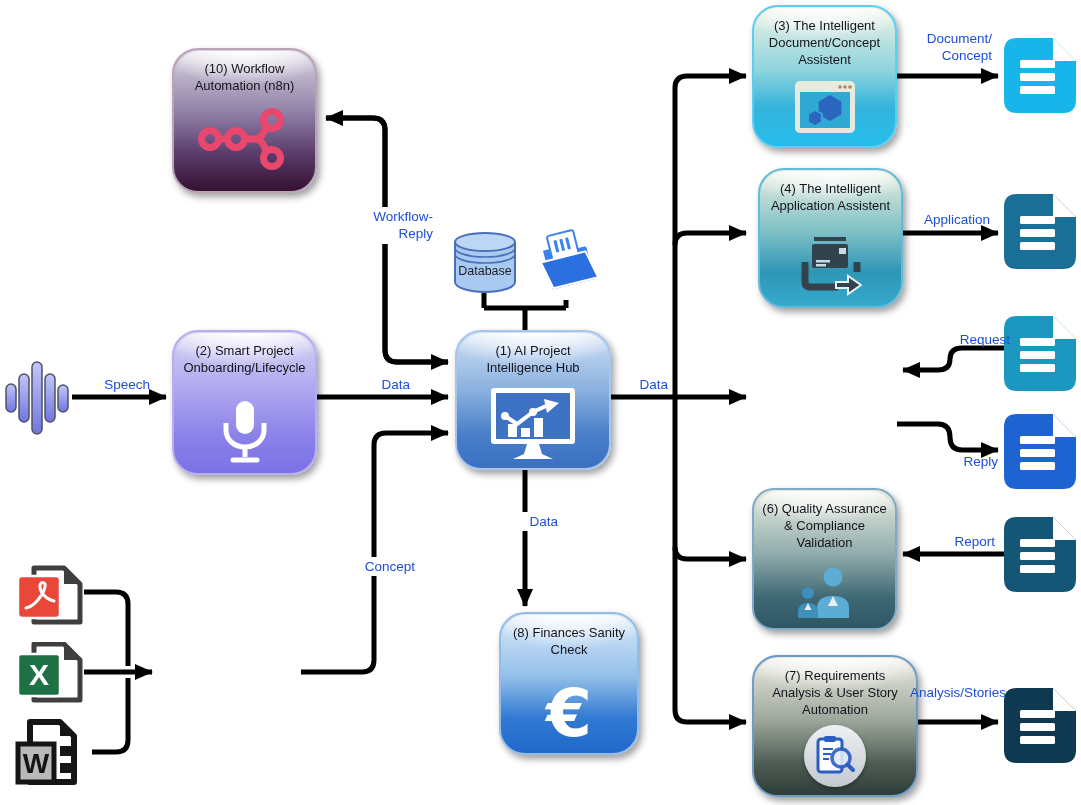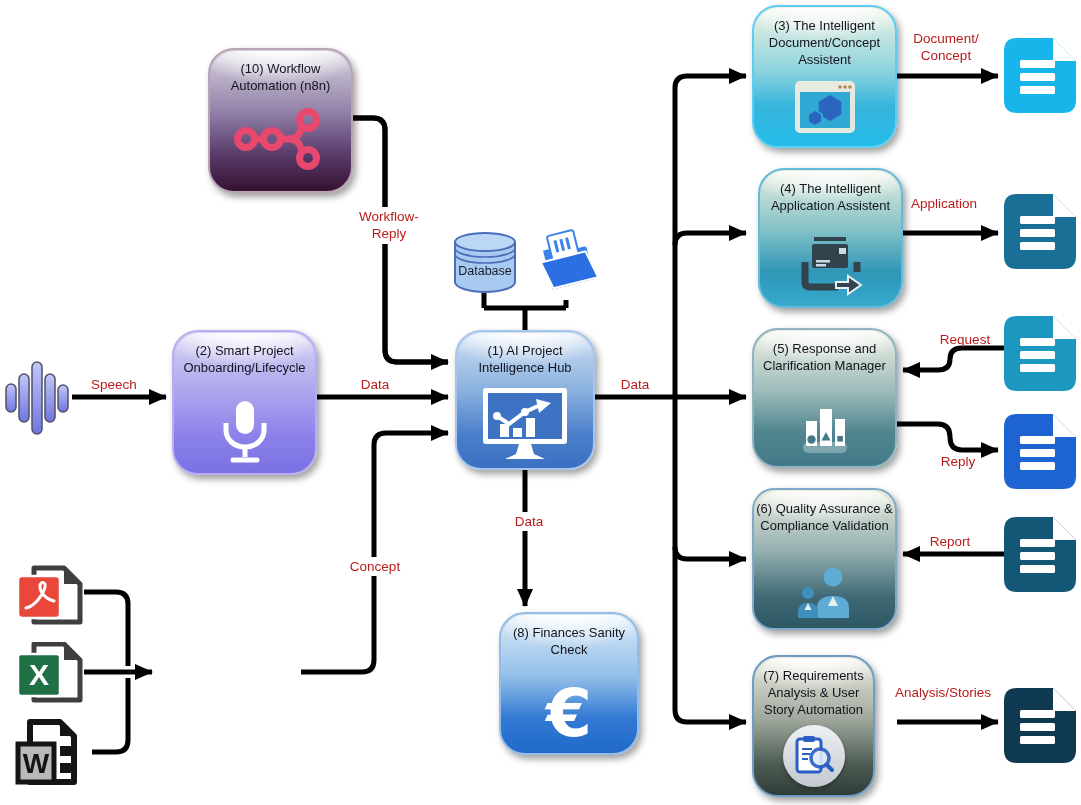--- a/index.html
+++ b/index.html
@@ -14,49 +14,49 @@
     position:absolute;box-sizing:border-box;border-radius:26px;z-index:2;
     border:2px solid #aaa;box-shadow:3px 4px 7px rgba(0,0,0,.38);
   }
   .node::before{ 
     content:"";position:absolute;inset:1px;border-radius:24px;pointer-events:none;
     background:radial-gradient(145% 95% at 50% -35%,
       rgba(255,255,255,.95) 0 38%,rgba(255,255,255,.55) 50%,
       rgba(255,255,255,.12) 60%,rgba(255,255,255,0) 63%);
   }
   .node-title{
-    position:relative;z-index:3;padding:10px 1px 0;text-align:center;
+    position:relative;z-index:3;padding:10px 7px 0;text-align:center;
     font-size:13px;line-height:1.32;color:#14141e;
   }
   .node-icon{position:absolute;left:50%;transform:translateX(-50%);z-index:3;}
 
   .n10{left:172px;top:48px;width:145px;height:145px;border-color:#b9a3b5;
-    background:linear-gradient(180deg,#d9d3e0 0%,#8f7fa6 45%,#5d3f6e 72%,#351031 100%);margin-left:36px;}
+    background:linear-gradient(180deg,#d9d3e0 0%,#8f7fa6 45%,#5d3f6e 72%,#351031 100%);}
   .n2{left:172px;top:330px;width:145px;height:145px;border-color:#b5aff0;
     background:linear-gradient(180deg,#d6d3f2 0%,#aaa3ee 45%,#8a80e9 75%,#7b71e4 100%);}
-  .n1{left:455px;top:330px;width:140px;height:140px;border-color:#a9c6ea;
+  .n1{left:455px;top:330px;width:156px;height:140px;border-color:#a9c6ea;
     background:linear-gradient(180deg,#cfe0f4 0%,#86aede 45%,#4a7fca 75%,#3b70c2 100%);}
   .n3{left:752px;top:5px;width:145px;height:143px;border-color:#5ecdf2;
     background:linear-gradient(180deg,#eef2e2 0%,#8fd4de 45%,#35b4dc 72%,#25bdea 100%);}
   .n4{left:752px;top:168px;width:145px;height:140px;border-color:#64bbd9;
     background:linear-gradient(180deg,#e9efdf 0%,#7fc0c6 45%,#2f96b6 75%,#35aacd 100%);margin-left:6px;}
   .n5{left:752px;top:328px;width:145px;height:140px;border-color:#8fb4bf;
     background:linear-gradient(180deg,#edf0e4 0%,#9dbcba 45%,#50858f 75%,#417a88 100%);}
   .n6{left:752px;top:488px;width:145px;height:142px;border-color:#7fa9c6;
     background:linear-gradient(180deg,#e9ecdf 0%,#93aeae 45%,#3e6874 78%,#2e5765 100%);border-radius:22px;}
-  .n7{left:752px;top:655px;width:123px;height:142px;border-color:#6f9cc4;
+  .n7{left:752px;top:655px;width:166px;height:142px;border-color:#6f9cc4;
     background:linear-gradient(180deg,#eaeadf 0%,#9fa89d 45%,#4c5b52 78%,#2f3d38 100%);}
   .n8{left:455px;top:612px;width:140px;height:143px;border-color:#95bce4;
     background:linear-gradient(180deg,#dceaf8 0%,#93bfe9 45%,#3179d2 75%,#2169ca 100%);margin-left:44px;}
   .n9{left:158px;top:600px;width:143px;height:145px;border-color:#c6c1f4;
     background:linear-gradient(180deg,#f3f1fb 0%,#dfdaf8 50%,#b2abf2 100%);}
 
   .elabel{
-    position:absolute;z-index:4;font-size:13.5px;color:#b91c1c;
-    text-align:center;white-space:pre-line;line-height:1.28;
+    position:absolute;z-index:4;font-size:13.5px;color:#1d4ed8;
+    text-align:right;white-space:pre-line;line-height:1.28;
   }
   .elabel.bg{background:#ffffff;padding:1px 3px;}
 
   .euro{
     position:absolute;left:50%;transform:translateX(-50%);bottom:6px;z-index:3;
     color:#ffffff;font-size:66px;font-weight:bold;line-height:1;
     font-family:"DejaVu Sans",sans-serif;
   }
   .badge{
     position:absolute;left:50%;transform:translateX(-50%);bottom:8px;z-index:3;
@@ -162,32 +162,20 @@
       <rect x="12" y="10" width="36" height="24" rx="2" fill="#33434e"></rect>
       <rect x="39" y="14" width="7" height="6" fill="#c8dde6"></rect>
       <rect x="16" y="26" width="14" height="2.5" fill="#c8dde6"></rect>
       <rect x="16" y="30" width="10" height="2.5" fill="#c8dde6"></rect>
       <path d="M5 28 V48 Q5 53 10 53 H38" stroke="#33434e" stroke-width="7" fill="none"></path>
       <path d="M57 28 V38" stroke="#33434e" stroke-width="7" fill="none"></path>
       <polygon points="36,48 48,48 48,42 61,51 48,60 48,54 36,54" fill="#33434e" stroke="#e8f0f2" stroke-width="2"></polygon>
     </svg>
   </div>
 
-  <div class="node n5">
-    <div class="node-title">(5) Response and Clarification Manager</div>
-    <svg class="node-icon" style="bottom:10px" width="56" height="50" viewBox="0 0 56 50">
-      <rect x="6" y="36" width="44" height="11" rx="5.5" fill="#ffffff" opacity="0.3"></rect>
-      <rect x="9" y="15" width="11" height="25" fill="#fff"></rect>
-      <circle cx="14.5" cy="33.5" r="4.2" fill="#44798a"></circle>
-      <rect x="23" y="3" width="12" height="37" fill="#fff"></rect>
-      <polygon points="29,26 24.5,34.5 33.5,34.5" fill="#44798a"></polygon>
-      <rect x="38" y="13" width="10" height="27" fill="#fff"></rect>
-      <rect x="40.3" y="30" width="5.6" height="5.6" fill="#44798a"></rect>
-    </svg>
-  </div>
 
   <div class="node n6">
     <div class="node-title">(6) Quality Assurance &amp; Compliance Validation</div>
     <svg class="node-icon" style="bottom:10px" width="58" height="52" viewBox="0 0 58 52">
       <circle cx="37" cy="11" r="9.5" fill="#5cacd6"></circle>
       <path d="M21 52 V42 Q21 30 37 30 Q53 30 53 42 V52 Z" fill="#5cacd6"></path>
       <polygon points="37,30 32,40 42,40" fill="#e8f0ee"></polygon>
       <circle cx="12" cy="27" r="6" fill="#3f8fbc"></circle>
       <path d="M2 52 V46 Q2 37 12 37 Q22 37 22 46 V52 Z" fill="#3f8fbc"></path>
       <polygon points="12,37 8.5,44 15.5,44" fill="#e8f0ee"></polygon>
@@ -318,19 +306,19 @@
 
   <div class="elabel" style="left:78px;top:376px;width:72px">Speech</div>
   <div class="elabel" style="left:340px;top:376px;width:70px">Data</div>
   <div class="elabel bg" style="left:342px;top:207px;width:88px">Workflow-
 Reply</div>
   <div class="elabel bg" style="left:332px;top:557px;width:80px">Concept</div>
   <div class="elabel" style="left:602px;top:376px;width:66px">Data</div>
   <div class="elabel bg" style="left:497px;top:512px;width:58px">Data</div>
   <div class="elabel" style="left:900px;top:30px;width:92px">Document/
 Concept</div>
-  <div class="elabel" style="left:898px;top:195px;width:92px">Application</div>
+  <div class="elabel" style="left:898px;top:211px;width:92px">Application</div>
   <div class="elabel" style="left:920px;top:331px;width:90px">Request</div>
   <div class="elabel" style="left:918px;top:453px;width:80px">Reply</div>
   <div class="elabel" style="left:905px;top:533px;width:90px">Report</div>
   <div class="elabel" style="left:880px;top:684px;width:126px">Analysis/Stories</div>
 
 </div>
 
 </body></html>

